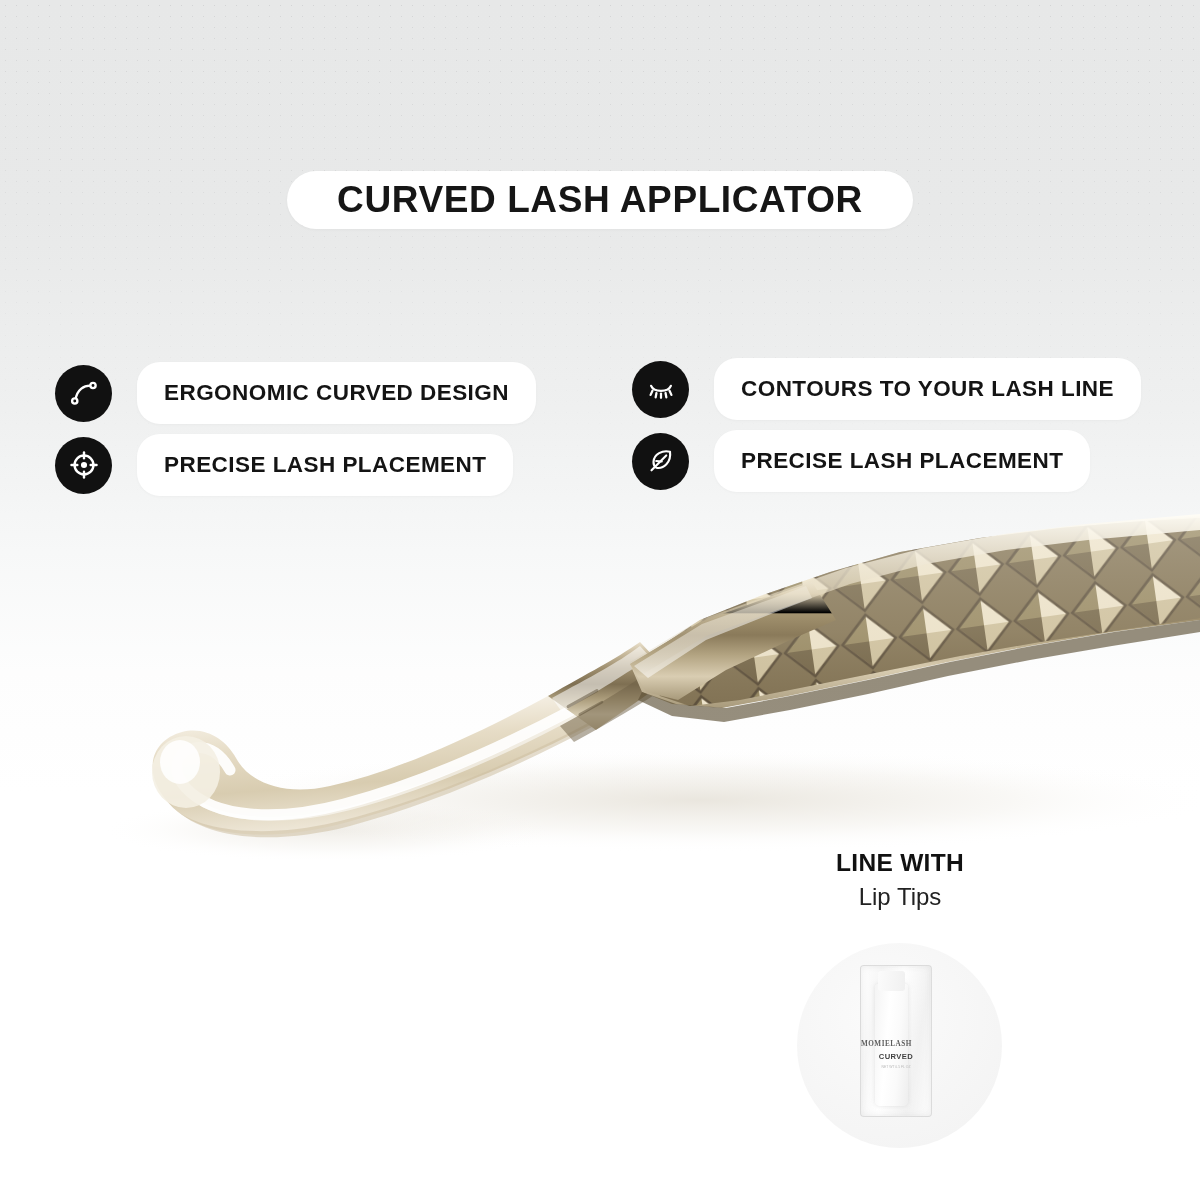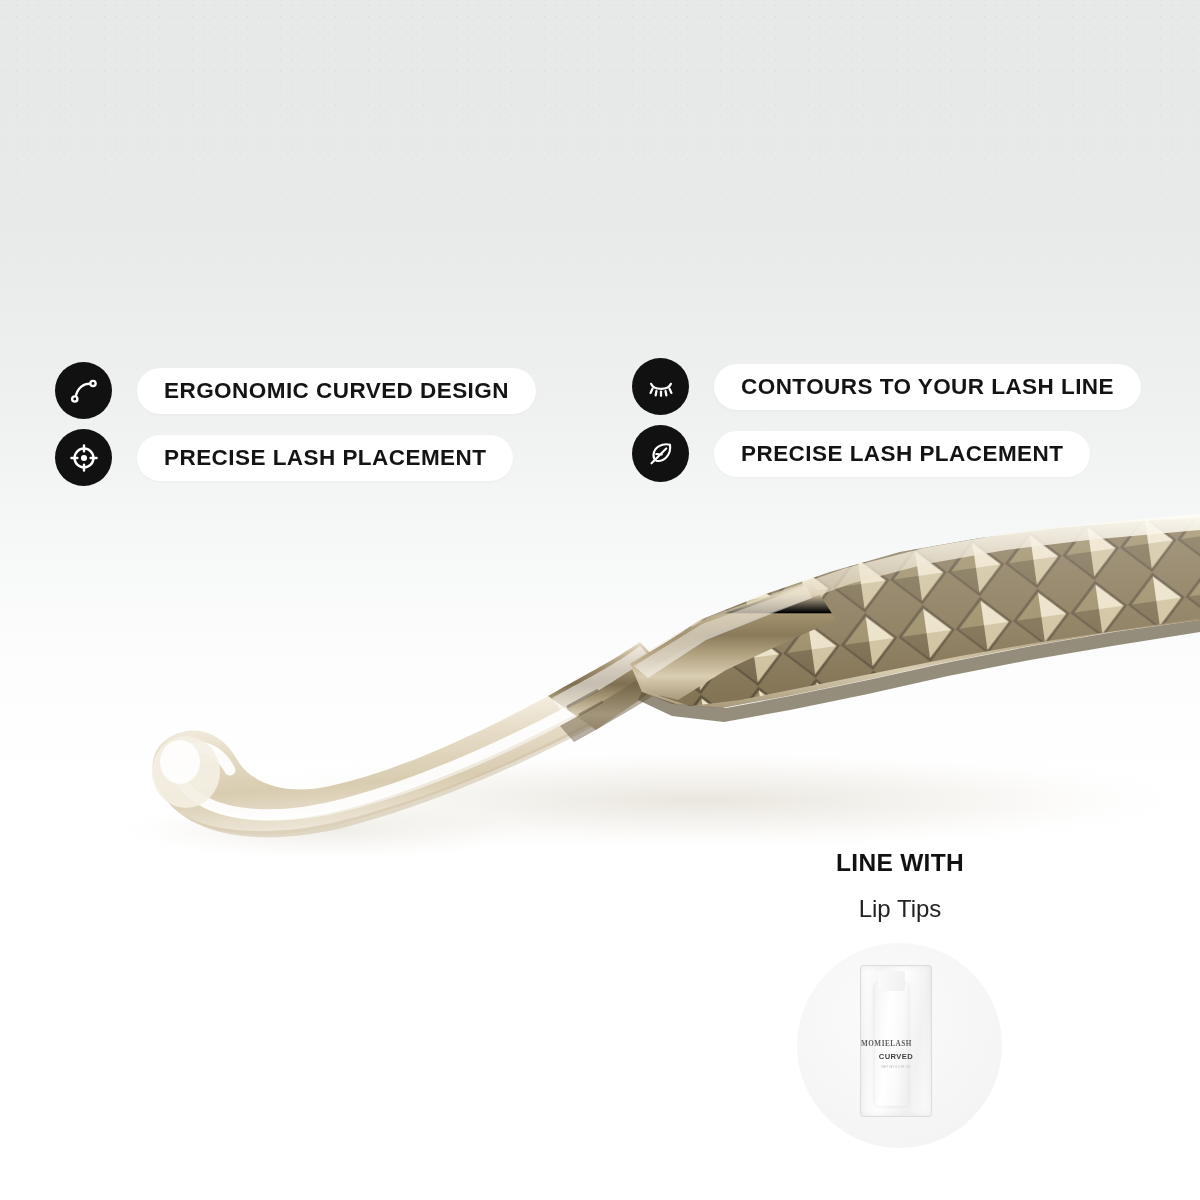--- a/index.html
+++ b/index.html
@@ -86,21 +86,21 @@
   }
   .feature-icon svg { display: block; }
 
   .feature-pill {
     margin-left: 25px;
     height: 46px;
     background: #ffffff;
     border-radius: 23px;
     display: flex;
     align-items: center;
-    padding: 0 27px;
+    padding: 8px 27px;
     box-shadow: 0 1px 3px rgba(0,0,0,0.03);
   }
   .feature-pill .feature-text {
     font-size: 22.5px;
     font-weight: 600;
     letter-spacing: 0.45px;
     color: #141414;
     white-space: nowrap;
   }
 
@@ -127,21 +127,21 @@
     font-weight: 700;
     letter-spacing: 0.3px;
     color: #111111;
     line-height: 1.25;
   }
   #pair-sub {
     font-size: 24px;
     font-weight: 400;
     color: #222222;
     line-height: 1.4;
-    margin-top: 13px;
+    margin-top: 1px;
   }
 
   #pair-thumb {
     position: absolute;
     left: 797px;
     top: 943px;
     width: 205px;
     height: 205px;
     border-radius: 50%;
     background: radial-gradient(circle at 42% 35%, #fbfbfb 0%, #f6f6f6 55%, #f2f2f2 100%);
@@ -364,20 +364,23 @@
 
     <path d="M642,192 L676,204 L726,208 L790,196 L868,180 L950,162 L1032,146 L1114,132 L1200,120
              L1200,132 L1112,146 L1030,160 L948,176 L868,194 L790,210 L724,222 L672,216 L638,200 Z" fill="#5e5138" opacity="0.65"></path>
 
     <g opacity="0.5">
       <rect x="566" y="206" width="36" height="3" rx="1.5" fill="#5c4f38" transform="rotate(-29 566 206)"></rect>
       <rect x="578" y="214" width="28" height="2.6" rx="1.3" fill="#5c4f38" transform="rotate(-29 578 214)"></rect>
     </g>
   </svg>
 
+  <div id="title-pill">
+    <span class="title-text">CURVED LASH APPLICATOR</span>
+  </div>
 
   <div id="features-left" class="feature-col">
 
     <div class="feature-row">
       <span class="feature-icon">
         <svg width="30" height="30" viewBox="0 0 24 24" fill="none" stroke="#ffffff" stroke-width="1.9" stroke-linecap="round" stroke-linejoin="round">
           <path d="M5.2 17.4 C6.4 9.4 12 5.4 18.4 6.2"></path>
           <circle cx="4.6" cy="18.4" r="2.1" fill="#111111"></circle>
           <circle cx="19.2" cy="6.0" r="2.1" fill="#111111"></circle>
         </svg>

